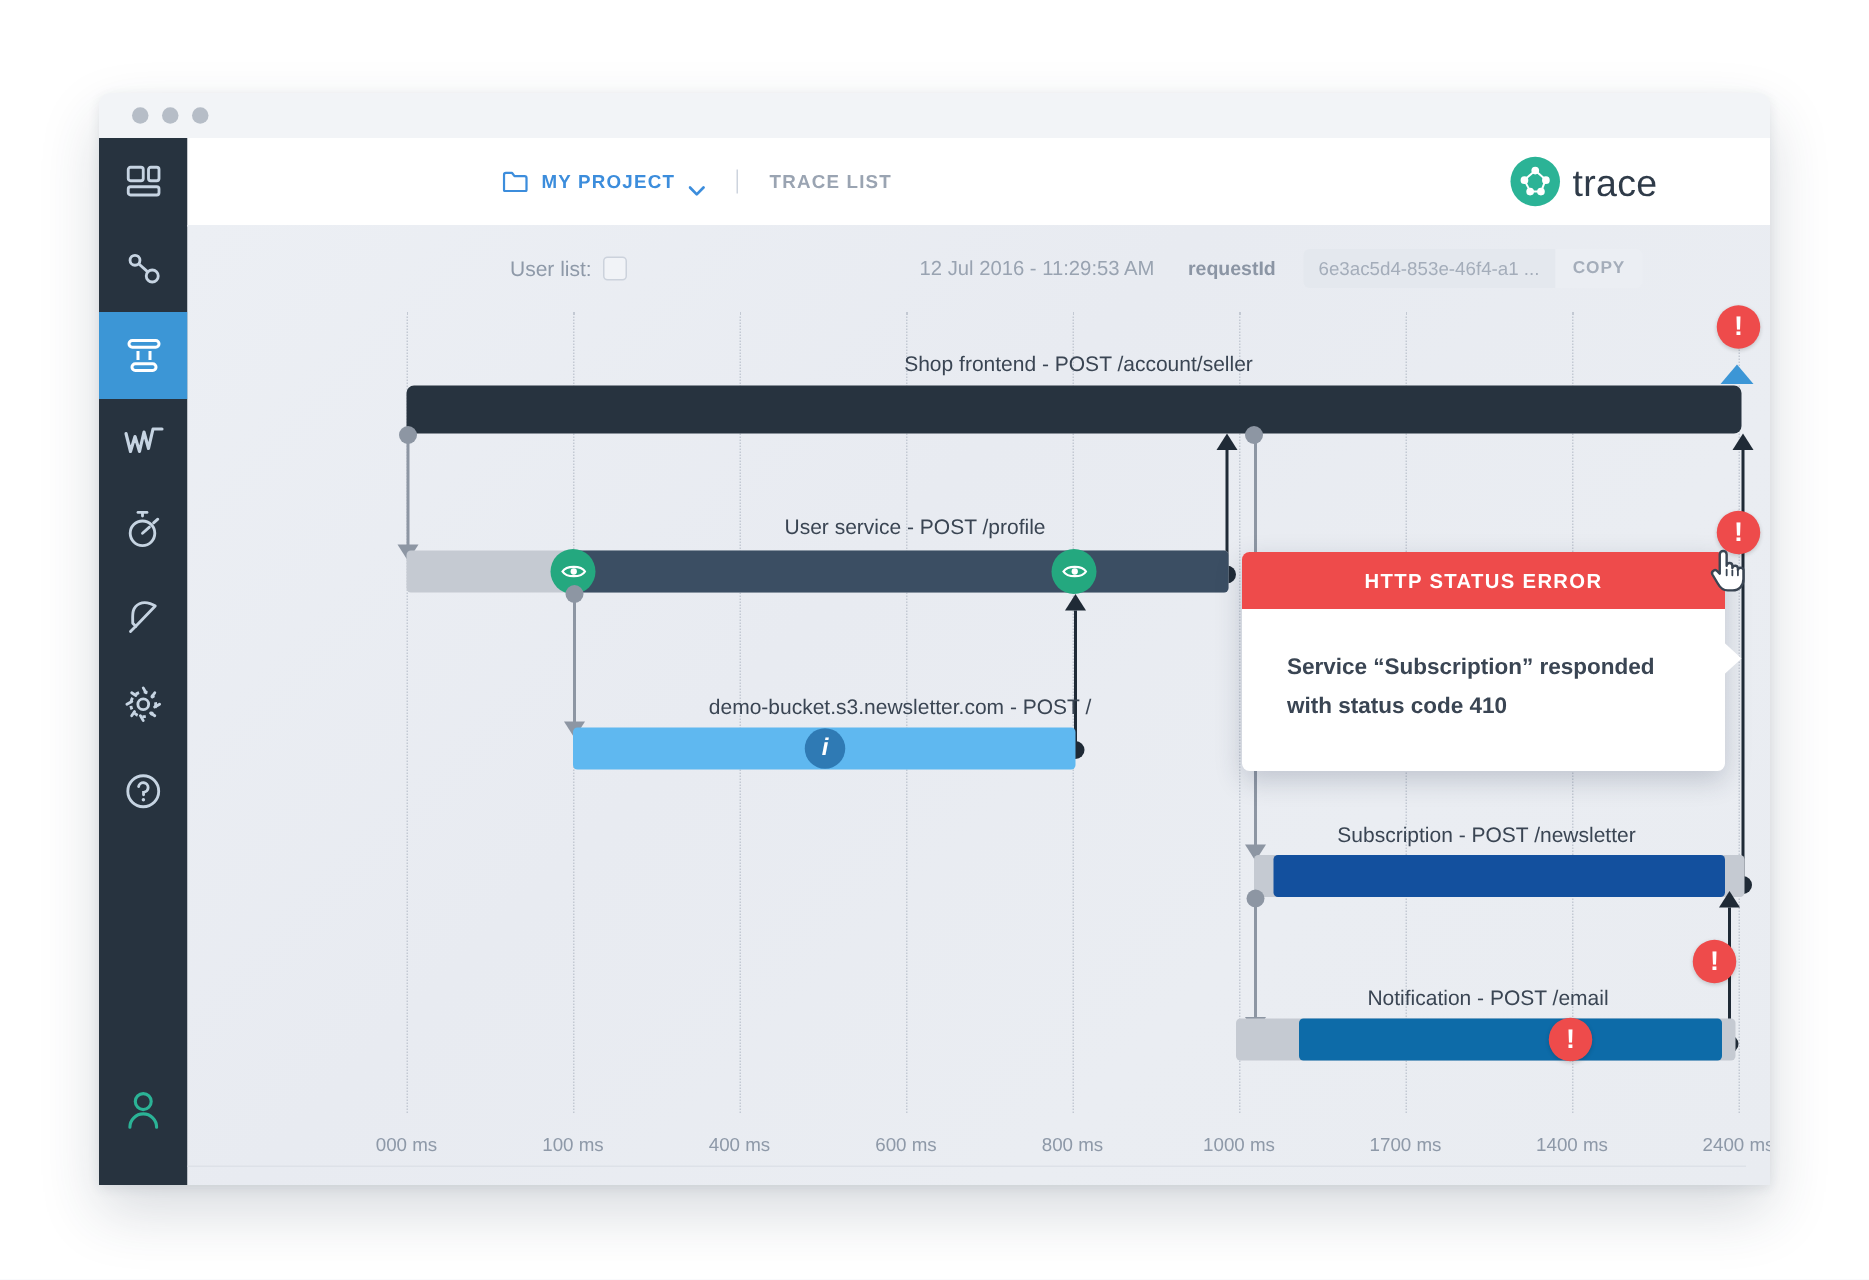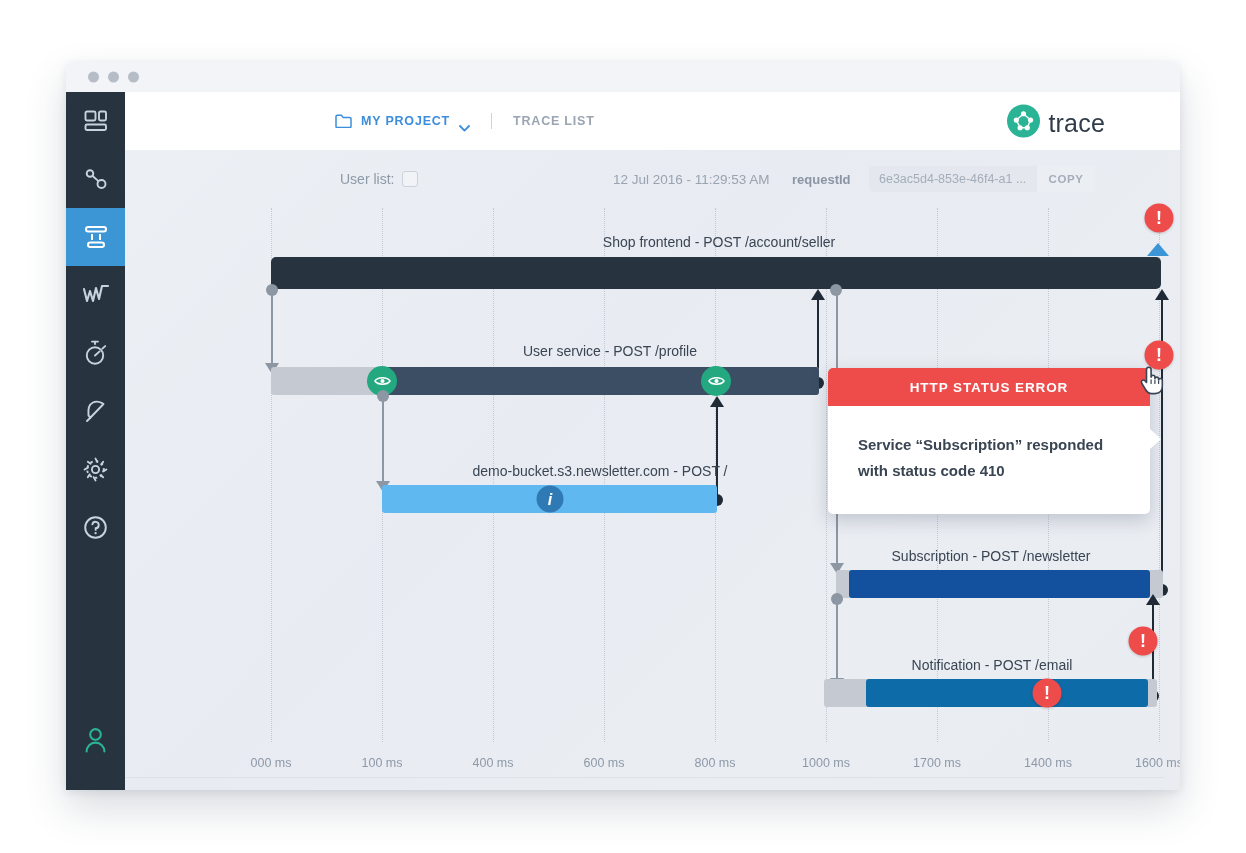--- a/index.html
+++ b/index.html
@@ -454,18 +454,18 @@
 
     <div id="timeaxis">
       <div class="tick" style="left:146px">000 ms</div>
       <div class="tick" style="left:257px">100 ms</div>
       <div class="tick" style="left:368px">400 ms</div>
       <div class="tick" style="left:479px">600 ms</div>
       <div class="tick" style="left:590px">800 ms</div>
       <div class="tick" style="left:701px">1000 ms</div>
       <div class="tick" style="left:812px">1700 ms</div>
       <div class="tick" style="left:923px">1400 ms</div>
-      <div class="tick" style="left:1034px">1600 ms</div>
+      <div class="tick" style="left:1034px">2400 ms</div>
       <div id="axis-rule"></div>
     </div>
 
   </div>
 </div>
 
 </body></html>

